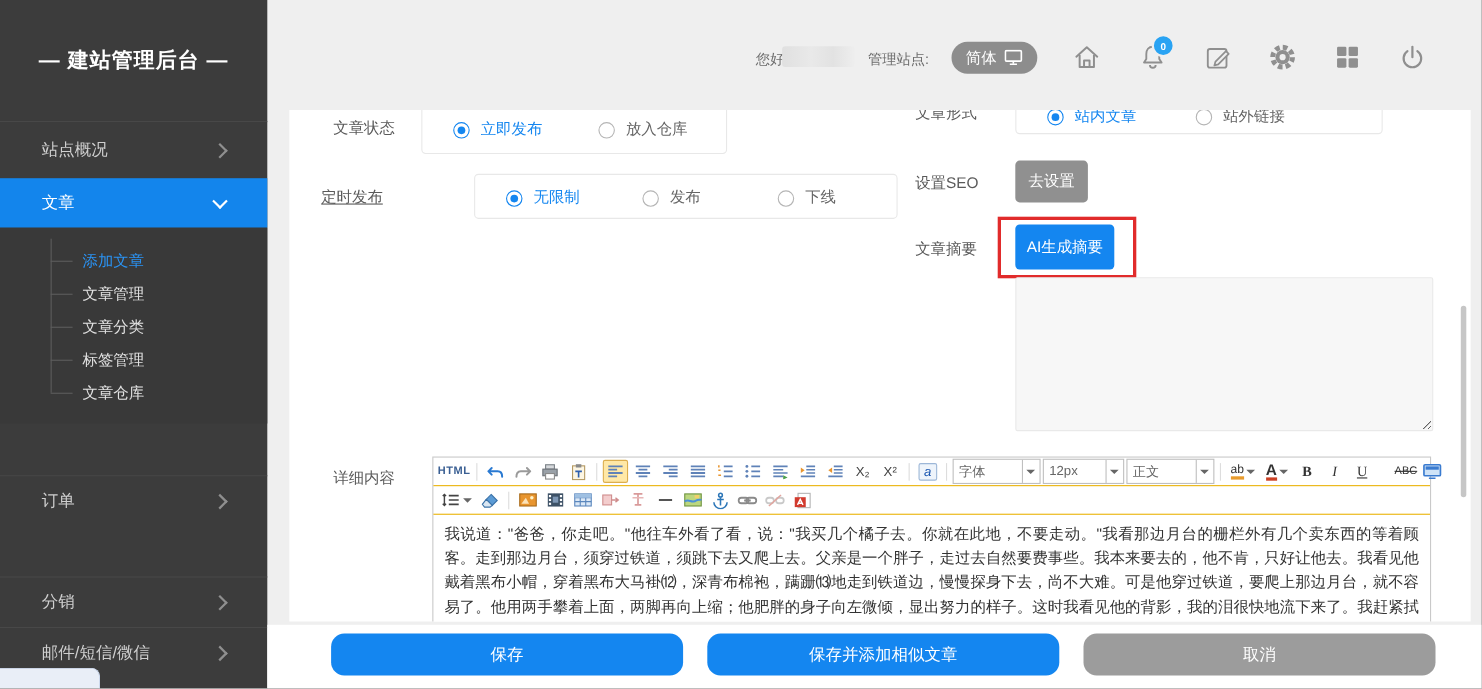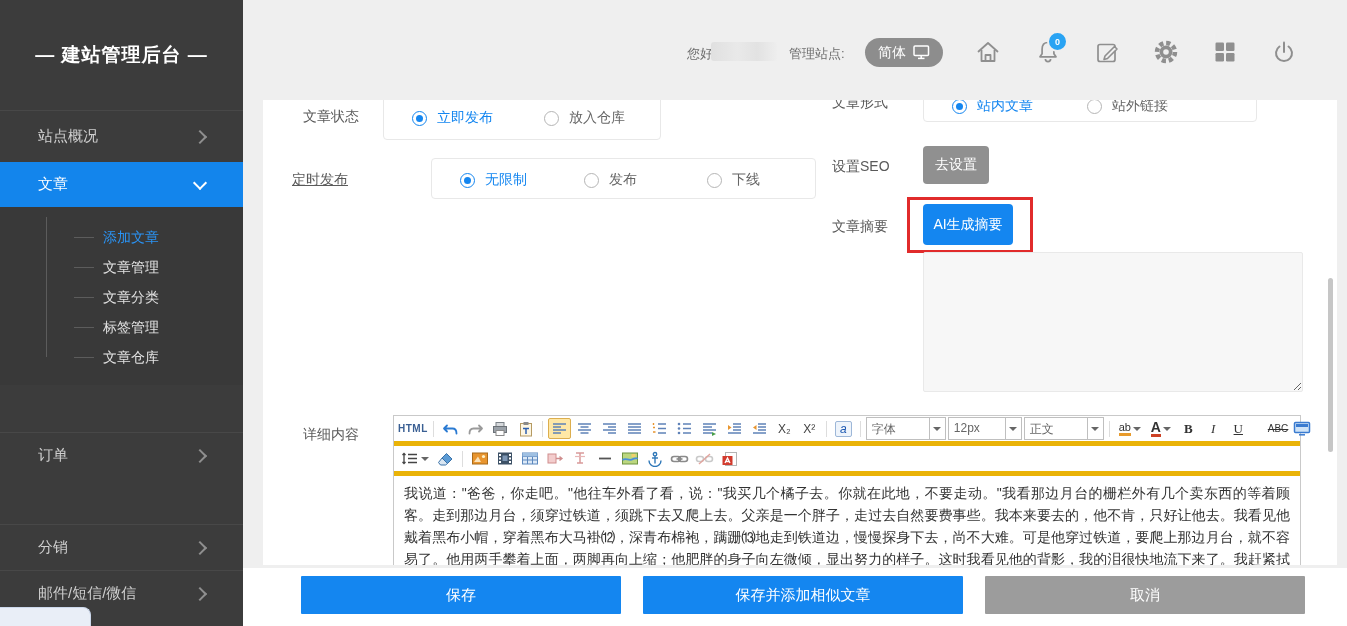--- a/index.html
+++ b/index.html
@@ -12,21 +12,21 @@
   .srow{position:absolute;left:0;width:243px;display:flex;align-items:center;
         padding:0 0 0 38px;box-sizing:border-box;color:#cfcfcf;font-size:15px;cursor:pointer;}
   .srow .chev{position:absolute;right:38px;width:8px;height:8px;border-top:2px solid #8f8f8f;
         border-right:2px solid #8f8f8f;transform:rotate(45deg);}
   .srow.bordered{border-top:1px solid #484848;}
   .srow.active{background:#1385ec;color:#fff;}
   .srow.active .chev{border-color:#fff;transform:rotate(135deg);margin-top:-4px;}
   .submenu{position:absolute;left:0;top:207px;width:243px;height:178px;background:#393939;}
   .submenu::before{content:"";position:absolute;left:46px;top:10px;height:140px;width:1px;background:#5c5c5c;}
   .subitem{position:absolute;left:0;width:243px;height:30px;line-height:30px;padding-left:75px;
-        box-sizing:border-box;font-size:14px;color:#e2e2e2;cursor:pointer;margin-left:28px;}
+        box-sizing:border-box;font-size:14px;color:#e2e2e2;cursor:pointer;}
   .subitem .tick{position:absolute;left:46px;top:50%;width:20px;height:1px;background:#5c5c5c;}
   .subitem.active{color:#2a93f4;}
   
   .htext{position:absolute;font-size:13px;color:#6d6d6d;}
   .name-blur{position:absolute;left:711px;top:42px;width:66px;height:19px;border-radius:3px;
         background:linear-gradient(90deg,#e0e0e0,#e9e9e9 40%,#e2e2e2 70%,#eee);filter:blur(.6px);}
   .lang-pill{position:absolute;left:865px;top:38px;width:78px;height:29px;border-radius:15px;
         background:#8d8d8d;color:#fff;display:flex;align-items:center;justify-content:center;
         gap:7px;font-size:14px;cursor:pointer;}
   .hicon{position:absolute;top:38px;width:28px;height:28px;cursor:pointer;}
@@ -51,21 +51,21 @@
       border:3px solid #e12b2b;box-sizing:border-box;pointer-events:none;}
   .btn-ai{position:absolute;left:660px;top:104px;width:90px;height:41px;background:#1486f0;
       color:#fff;border:none;border-radius:4px;font-size:14px;cursor:pointer;font-family:inherit;}
   .sum-ta{position:absolute;left:660px;top:152px;width:380px;height:140px;background:#f7f7f7;
       border:1px solid #e9e9e9;border-radius:2px;box-sizing:border-box;resize:both;font-family:inherit;}
   .sum-ta::after{content:"";position:absolute;right:2px;bottom:2px;width:9px;height:9px;
       background:repeating-linear-gradient(135deg,transparent,transparent 2px,#aaa 2px,#aaa 3px);}
   
   .editor{position:absolute;left:130px;top:315px;width:908px;height:170px;border:1px solid #c9c9c9;
       box-sizing:border-box;background:#fff;}
-  .tbar{display:flex;align-items:center;height:25px;padding:0 4px;gap:2px;border-bottom:5px solid #eab308;}
+  .tbar{display:flex;align-items:center;height:25px;padding:0 4px;gap:2px;border-bottom:1px solid #eab308;}
   .tbtn{height:21px;min-width:23px;display:flex;align-items:center;justify-content:center;
       border-radius:2px;cursor:pointer;flex:none;}
   .tbtn.on{background:#ffe8a6;border:1px solid #dcae4e;box-sizing:border-box;}
   .tsep{width:1px;height:16px;background:#ddd;margin:0 3px;flex:none;}
   .thtml{font-size:10px;font-weight:bold;color:#3a5f93;letter-spacing:.5px;}
   .tX{font-size:12px;color:#444;}
   .tboxa{font-size:12px;font-style:italic;color:#1a56b0;border:1px solid #9db7d8;border-radius:2px;
       padding:0 4px;background:#eef4fb;}
   .ksel{width:78px;height:21px;border:1px solid #bfbfbf;display:flex;background:#fff;cursor:pointer;flex:none;}
   .ksel-t{flex:1;font-size:12px;color:#666;padding:3px 0 0 5px;white-space:nowrap;overflow:hidden;}
@@ -74,21 +74,21 @@
       border-top:4px solid #666;}
   .tab-hl{font-size:11px;color:#333;border-bottom:3px solid #e89b2c;line-height:11px;}
   .tA{font-size:14px;color:#333;border-bottom:3px solid #cc4125;line-height:13px;font-weight:bold;}
   .tb{font-weight:bold;font-size:13px;color:#333;font-family:"Liberation Serif",serif;}
   .ti{font-style:italic;font-size:13px;color:#333;font-family:"Liberation Serif",serif;}
   .tu{text-decoration:underline;font-size:13px;color:#333;font-family:"Liberation Serif",serif;}
   .tabc{text-decoration:line-through;font-size:10px;color:#333;margin-left:16px;}
   .ed-body{padding:6px 10px;font-size:14px;line-height:22px;color:#333;text-align:justify;}
   
   .footer{position:absolute;left:243px;top:568px;width:1104px;height:58px;background:#fff;}
-  .fbtn{position:absolute;top:8px;width:320px;height:38px;border:none;border-radius:1px;
+  .fbtn{position:absolute;top:8px;width:320px;height:38px;border:none;border-radius:12px;
       font-size:15px;color:#fff;cursor:pointer;font-family:inherit;}
   .fbtn.blue{background:#1486f0;}
   .fbtn.grey{background:#9c9c9c;}
   .scroll-thumb{position:absolute;left:1328px;top:278px;width:5px;height:174px;border-radius:3px;
       background:#c6c6c6;cursor:pointer;}
   .corner-tip{position:absolute;left:0;top:607px;width:90px;height:19px;background:#e9eef7;
       border:1px solid #ccd8ec;border-left:none;border-bottom:none;border-top-right-radius:8px;z-index:5;}
 </style>
 </head>
 <body>

